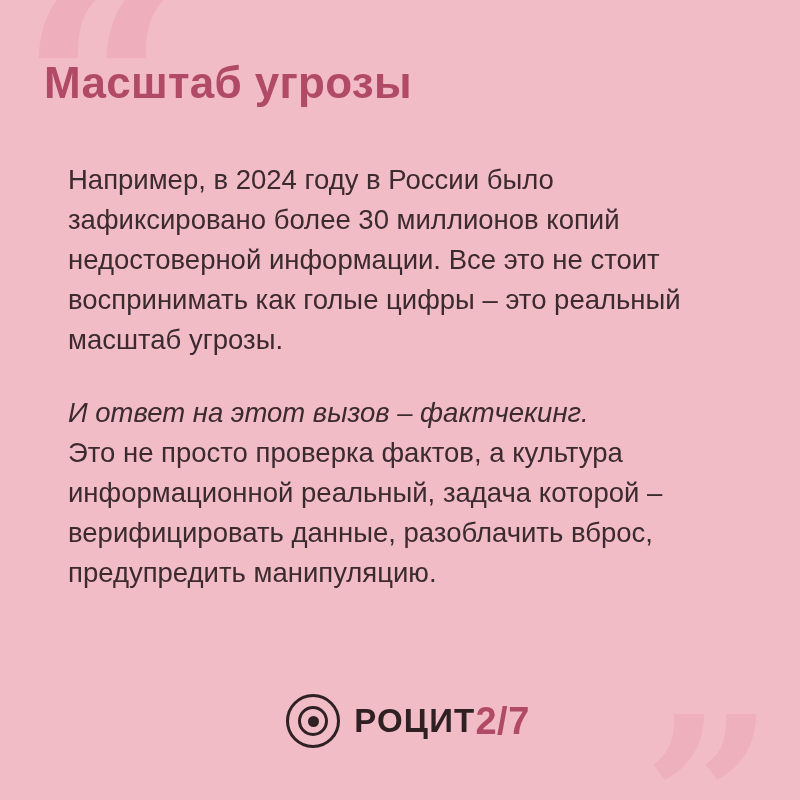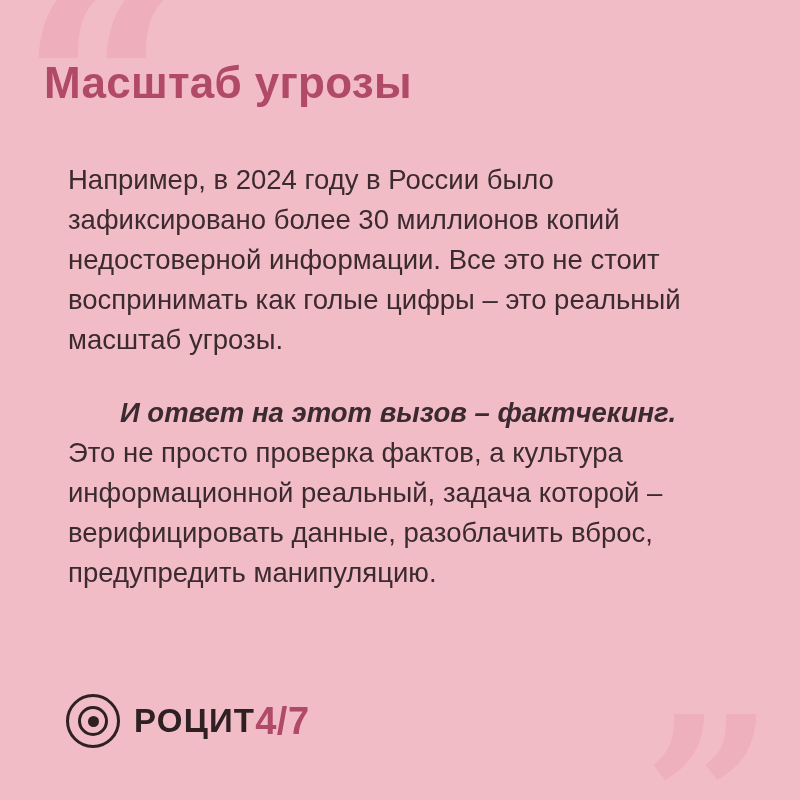--- a/index.html
+++ b/index.html
@@ -72,35 +72,34 @@
 
   .paragraph {
     margin: 0 0 34px 0;
   }
   .paragraph:last-child {
     margin-bottom: 0;
   }
 
   .emphasis {
     font-style: italic;
-    font-weight: 700;
+    font-weight: 400;
     display: block;
-    text-align: center;
   }
 
   
   .footer {
     position: absolute;
-    left: 4px;
+    left: 16px;
     right: 0;
     bottom: 52px;
     z-index: 3;
     display: flex;
     align-items: center;
-    justify-content: flex-start;
+    justify-content: center;
     padding: 0 62px;
     box-sizing: border-box;
   }
   .brand {
     display: flex;
     align-items: center;
     gap: 14px;
   }
   .logo-mark {
     width: 54px;
@@ -163,16 +162,16 @@
 
   <div class="footer">
     <div class="brand">
       <div class="logo-mark">
         <div class="ring">
           <div class="dot"></div>
         </div>
       </div>
       <div class="brand-name">РОЦИТ</div>
     </div>
-    <div class="page-counter">4/7</div>
+    <div class="page-counter">2/7</div>
   </div>
 
 </div>
 
 </body></html>

